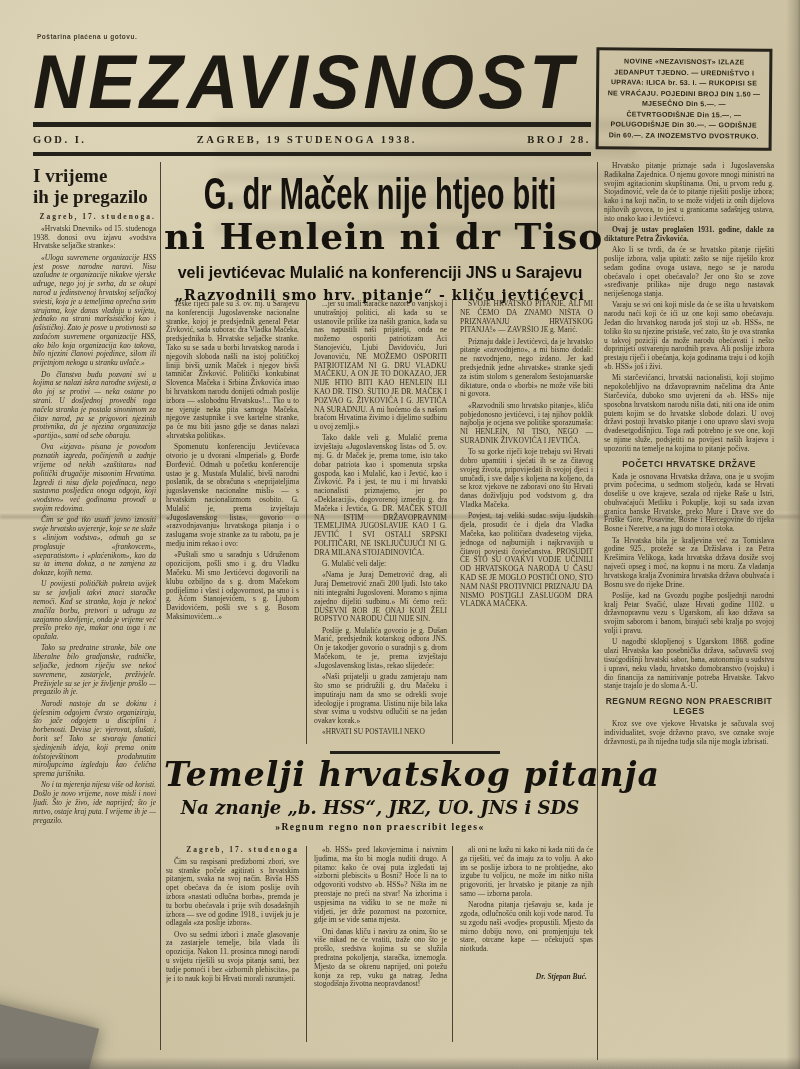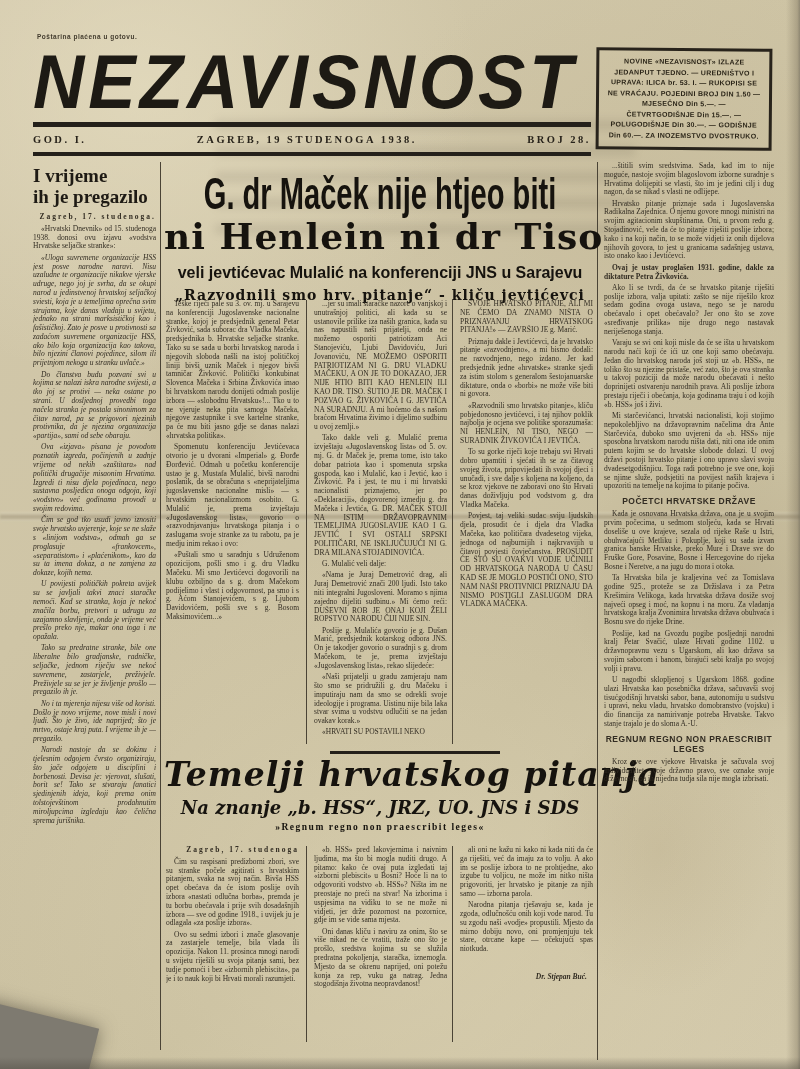--- a/index.html
+++ b/index.html
@@ -118,22 +118,22 @@
     <div class="lead">
         <p>«Hrvatski Dnevnik» od 15. studenoga 1938. donosi ovu izjavu «vodstva Hrvatske seljačke stranke»:</p>
       </div>
     <div class="body">
         <p>«Uloga suvremene organizacije HSS jest posve narodne naravi. Nisu uzaludne te organizacije nikakve vjerske udruge, nego joj je svrha, da se okupi narod u jedinstvenoj hrvatskoj seljačkoj sviesti, koja je u temeljima oprečna svim strujama, koje danas vladaju u svijetu, jednako na strani marksističkoj kao i fašističkoj. Zato je posve u protivnosti sa zadaćom suvremene organizacije HSS, ako bilo koja organizacija kao takova, bilo njezini članovi pojedince, silom ili prijetnjom nekoga u stranku uvlače.»</p>
         <p>Do članstva budu pozvani svi u kojima se nalazi iskra narodne svijesti, a tko joj se protivi — neka ostane po strani. U dosljednoj provedbi toga načela stranka je postala sinonimom za čitav narod, pa se prigovori njezinih protivnika, da je njezina organizacija «partija», sami od sebe obaraju.</p>
         <p>Ova «izjava» pisana je povodom poznatih izgreda, počinjenih u zadnje vrijeme od nekih «zaštitara» nad politički drugačije misaonim Hrvatima. Izgredi ti nisu djela pojedinaca, nego sustavna posljedica onoga odgoja, koji «vodstvo» već godinama provodi u svojim redovima.</p>
         <p>Čim se god tko usudi javno iznositi svoje hrvatsko uvjerenje, koje se ne slaže s «linijom vodstva», odmah ga se proglasuje «frankovcem», «separatistom» i «plaćenikom», kao da su ta imena dokaz, a ne zamjena za dokaze, kojih nema.</p>
         <p>U povijesti političkih pokreta uvijek su se javljali takvi znaci staračke nemoći. Kad se stranka, koja je nekoć značila borbu, pretvori u udrugu za uzajamno slavljenje, onda je vrijeme već prešlo preko nje, makar ona toga i ne opažala.</p>
         <p>Tako su predratne stranke, bile one liberalne bilo gradjanske, radničke, seljačke, jednom riječju sve nekoć suvremene, zastarjele, preživjele. Preživjele su se jer je življenje prošlo — pregazilo ih je.</p>
+        <p>Narodi nastoje da se dokinu i tjelesnim odgojem čvrsto organiziraju, što jače odgojem u disciplini i borbenosti. Devisa je: vjerovat, slušati, borit se! Tako se stvaraju fanatici sjedinjenih ideja, koji prema onim tolstojevštinom prodahnutim miroljupcima izgledaju kao čelična sprema jurišnika.</p>
         <p>No i ta mjerenja nijesu više od koristi. Došlo je novo vrijeme, nove misli i novi ljudi. Što je živo, ide naprijed; što je mrtvo, ostaje kraj puta. I vrijeme ih je — pregazilo.</p>
-        <p>Narodi nastoje da se dokinu i tjelesnim odgojem čvrsto organiziraju, što jače odgojem u disciplini i borbenosti. Devisa je: vjerovat, slušati, borit se! Tako se stvaraju fanatici sjedinjenih ideja, koji prema onim tolstojevštinom prodahnutim miroljupcima izgledaju kao čelična sprema jurišnika.</p>
       </div>
   </div>
 
   <div class="main-head">
     <div class="mh1">G. dr Maček nije htjeo biti</div>
     <div class="mh2">ni Henlein ni dr Tiso</div>
     <div class="mh3">veli jevtićevac Mulalić na konferenciji JNS u Sarajevu</div>
     <div class="mh4">„Razvodnili smo hrv. pitanje“ - kliču jevtićevci</div>
   </div>
 
@@ -189,21 +189,20 @@
   <div class="col tcol mc3">
     <div>
         <p>ali oni ne kažu ni kako ni kada niti da će ga riješiti, već da imaju za to volju. A ako im se poslije izbora to ne prohtjedne, ako izgube tu voljicu, ne može im nitko ništa prigovoriti, jer hrvatsko je pitanje za njih samo — izborna parola.</p>
         <p>Narodna pitanja rješavaju se, kada je zgoda, odlučnošću onih koji vode narod. Tu su zgodu naši «vodje» propustili. Mjesto da mirno dobiju novo, oni promjenjuju tek stare, otrcane kape — očekujući spas niotkuda.</p>
       </div>
     <div class="signature">Dr. Stjepan Buć.</div>
   </div>
 
   <div class="col right-col">
     <div>
-        <p>...štitili svim sredstvima. Sada, kad im to nije moguće, nastoje svojim blagoslovom izborne suradnje s Hrvatima dolijepiti se vlasti, što im je jedini cilj i dug nagon, da se nikad s vlasti ne odlijepe.</p>
         <p>Hrvatsko pitanje priznaje sada i Jugoslavenska Radikalna Zajednica. O njemu govore mnogi ministri na svojim agitacionim skupštinama. Oni, u prvom redu g. Stojadinović, vele da će to pitanje riješiti poslije izbora; kako i na koji način, to se može vidjeti iz onih dijelova njihovih govora, to jest u granicama sadašnjeg ustava, isto onako kao i Jevtićevci.</p>
       </div>
     <p class="bold-line">Ovaj je ustav proglašen 1931. godine, dakle za diktature Petra Živkovića.</p>
     <div>
         <p>Ako li se tvrdi, da će se hrvatsko pitanje riješiti poslije izbora, valja upitati: zašto se nije riješilo kroz sedam godina ovoga ustava, nego se je narodu obećavalo i opet obećavalo? Jer ono što se zove «sređivanje prilika» nije drugo nego nastavak neriješenoga stanja.</p>
         <p>Varaju se svi oni koji misle da će se išta u hrvatskom narodu naći koji će ići uz one koji samo obećavaju. Jedan dio hrvatskog naroda još stoji uz «b. HSS», ne toliko što su njezine pristaše, već zato, što je ova stranka u takvoj poziciji da može narodu obećavati i nešto doprinijeti ostvarenju narodnih prava. Ali poslije izbora prestaju riječi i obećanja, koja godinama traju i od kojih «b. HSS» još i živi.</p>
         <p>Mi starčevićanci, hrvatski nacionalisti, koji stojimo nepokolebljivo na državopravnim načelima dra Ante Starčevića, duboko smo uvjereni da «b. HSS» nije sposobna hrvatskom narodu ništa dati, niti ona ide onim putem kojim se do hrvatske slobode dolazi. U ovoj državi postoji hrvatsko pitanje i ono upravo slavi svoju dvadesetgodišnjicu. Toga radi potrebno je sve one, koji se njime služe, podsjetiti na povijest naših krajeva i upozoriti na temelje na kojima to pitanje počiva.</p>
       </div>
     <div class="sub-center">POČETCI HRVATSKE DRŽAVE</div>
     <div>

